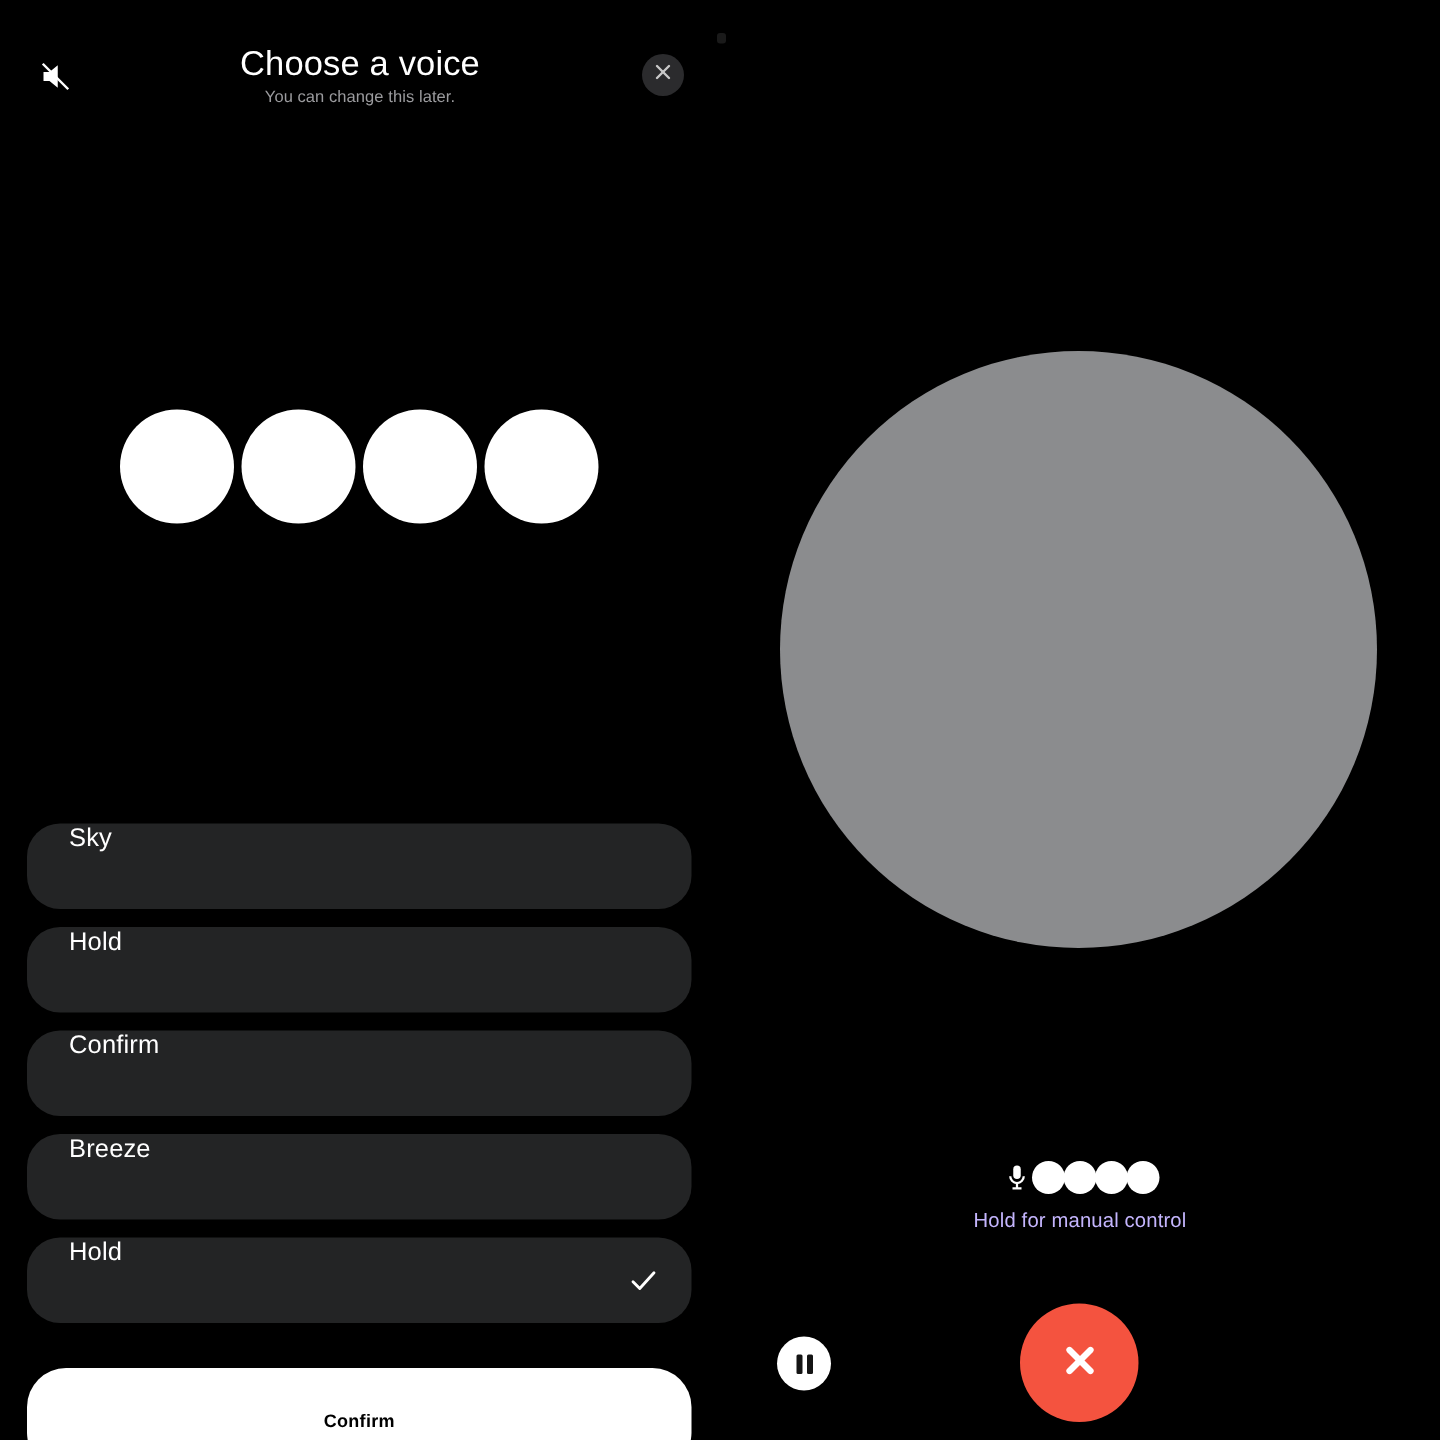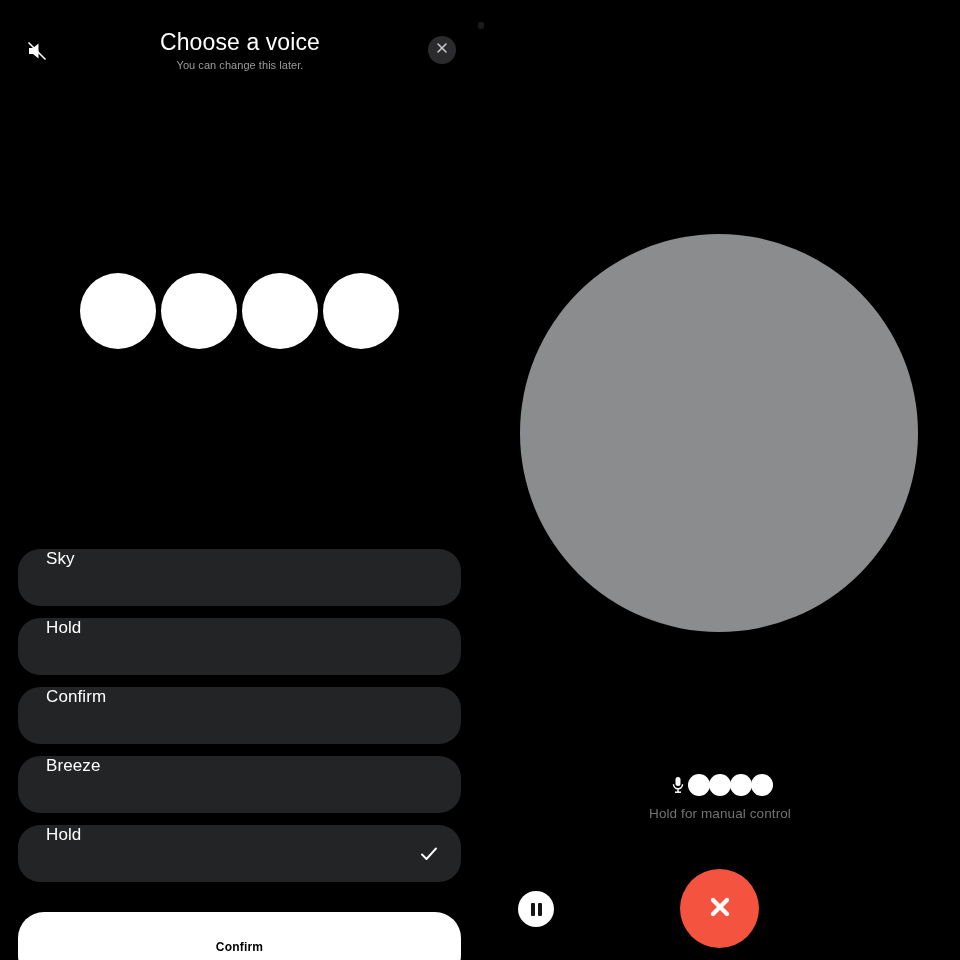--- a/index.html
+++ b/index.html
@@ -165,21 +165,21 @@
     border-radius: 50%;
     background: #ffffff;
     margin-left: -1px;
   }
 
   .hold-hint {
     position: absolute;
     left: 0; top: 784px;
     width: 480px;
     text-align: center;
-    color: #737373;
+    color: #c4b5fd;
     font-size: 13.5px;
     letter-spacing: 0.1px;
   }
 
   .pause-btn {
     position: absolute;
     left: 38px;   
     top: 869px;
     width: 36px; height: 36px;
     border-radius: 50%;

